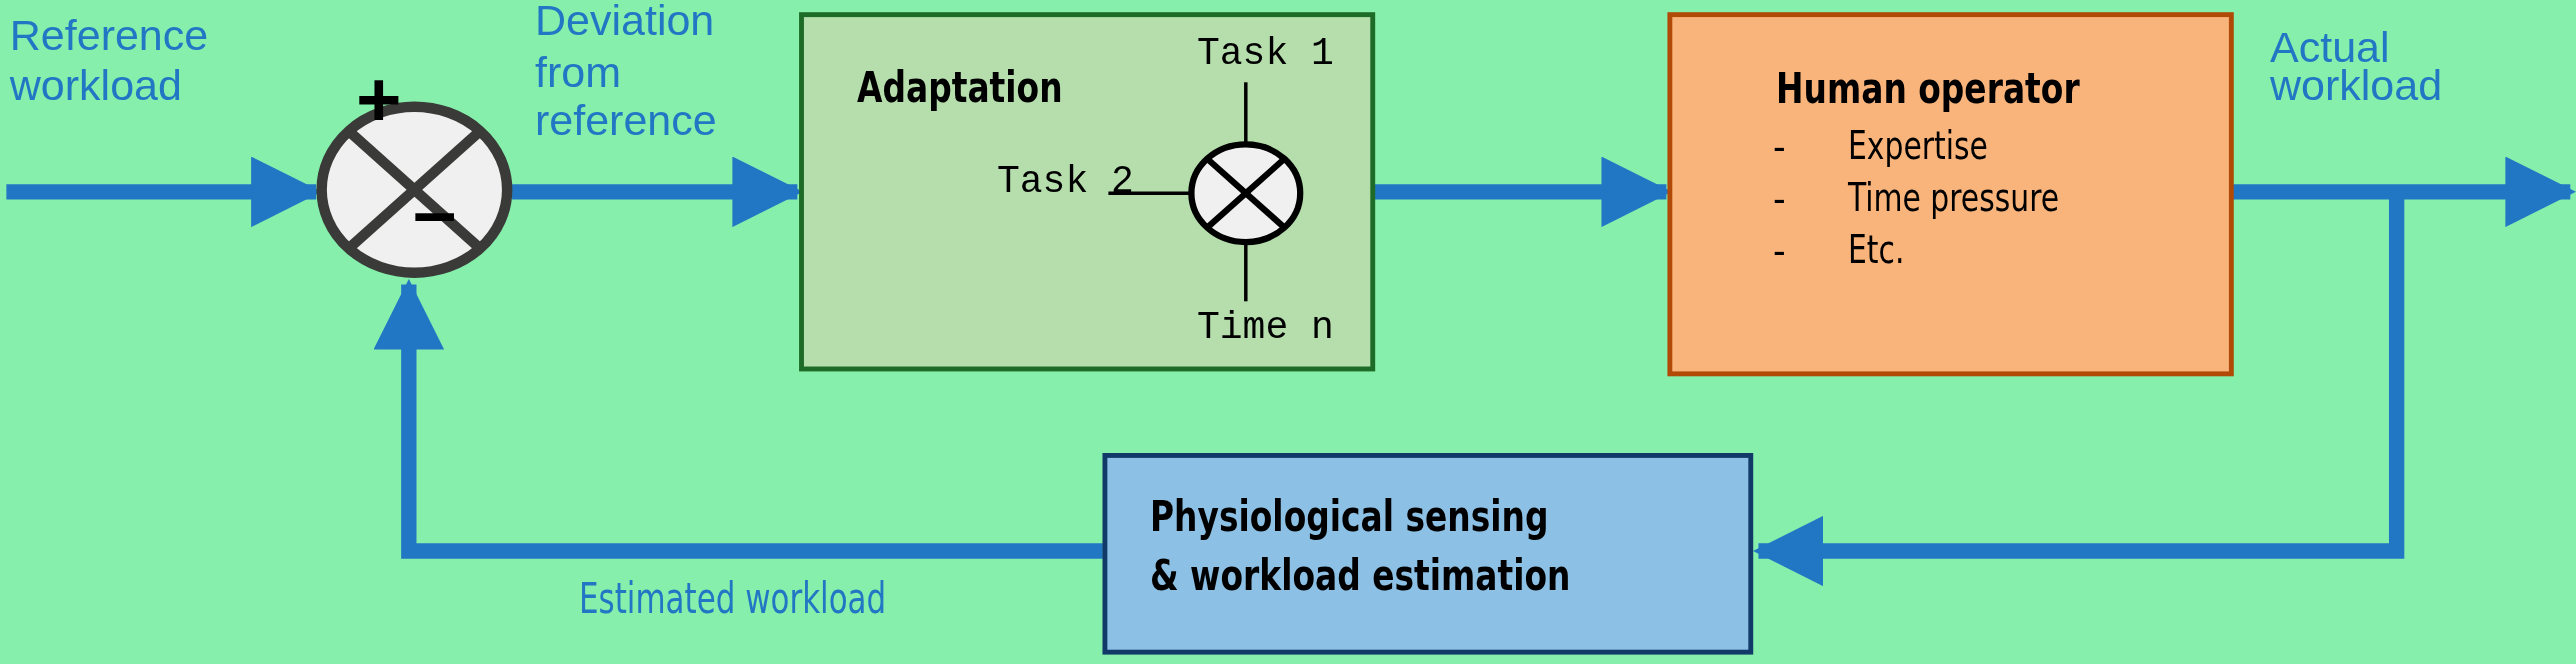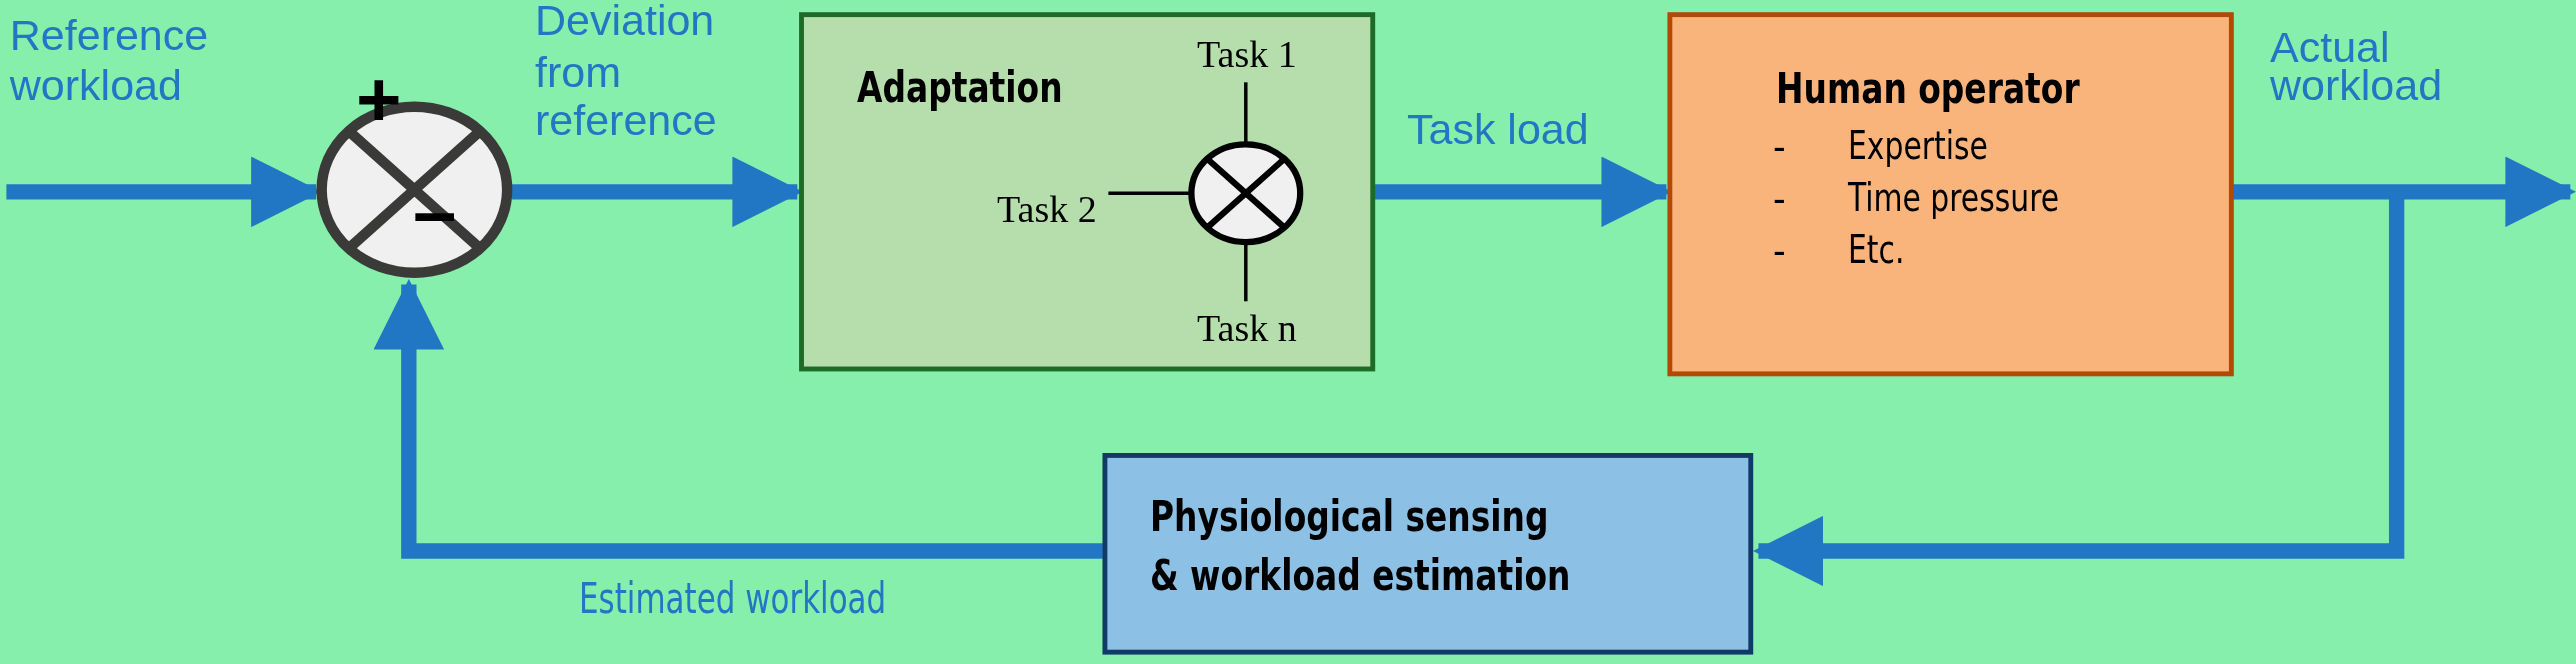--- a/index.html
+++ b/index.html
@@ -65,21 +65,21 @@
   }
   .bullet-dash {
     position: absolute;
     color: #000000;
     font-family: "DejaVu Sans Condensed", "Liberation Sans Narrow", "Liberation Sans", sans-serif;
     font-size: 39px;
   }
   
   .task-label {
     color: #000000;
-    font-family: Liberation Serif, serif;
+    font-family: Liberation Mono, monospace;
     font-weight: 400;
     font-size: 38px;
   }
   .sign {
     position: absolute;
     color: #000000;
     font-family: "Liberation Sans", sans-serif;
     font-weight: 700;
     line-height: 1;
   }
@@ -141,24 +141,23 @@
   <div class="sign" style="left:356px; top:60px; font-size:78px;">+</div>
   <div class="sign" style="left:413px; top:172px; font-size:78px;">–</div>
 
   <div class="lbl flow-label" style="left:535px; top:-4.2px;">Deviation</div>
   <div class="lbl flow-label" style="left:535px; top:48px;">from</div>
   <div class="lbl flow-label" style="left:535px; top:96px;">reference</div>
 
   <div class="lbl box-title" style="left:857px; top:63px;">Adaptation</div>
 
   <div class="lbl task-label" style="left:1197px; top:33px;">Task 1</div>
-  <div class="lbl task-label" style="left:997px; top:188px;">Task 2</div>
-  <div class="lbl task-label" style="left:1197px; top:307px;">Task n</div>
+  <div class="lbl task-label" style="left:997px; top:161px;">Task 2</div>
+  <div class="lbl task-label" style="left:1197px; top:307px;">Time n</div>
 
-  <div class="lbl flow-label" style="left:1407px; top:105px;">Task load</div>
 
   <div class="lbl box-title" style="left:1776px; top:64px;">Human operator</div>
 
   <div class="bullet-dash" style="left:1773px; top:124px;">-</div>
   <div class="lbl box-bullet" style="left:1848px; top:124px;">Expertise</div>
 
   <div class="bullet-dash" style="left:1773px; top:176px;">-</div>
   <div class="lbl box-bullet" style="left:1848px; top:176px;">Time pressure</div>
 
   <div class="bullet-dash" style="left:1773px; top:228px;">-</div>

